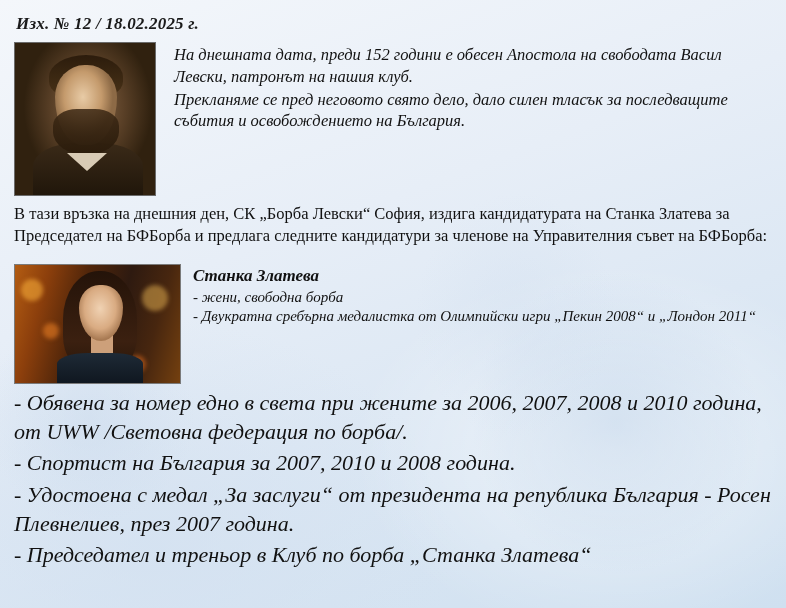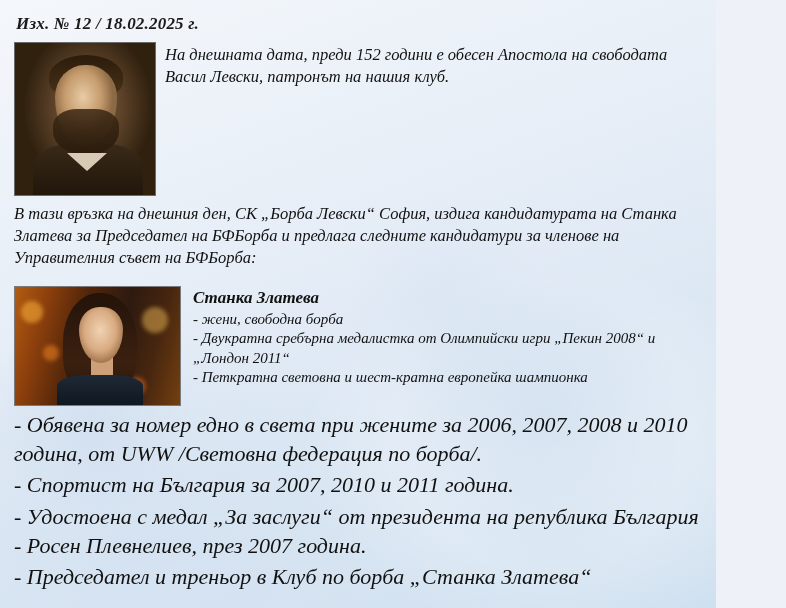--- a/index.html
+++ b/index.html
@@ -8,21 +8,21 @@
   }
   body {
     width: 786px;
     height: 608px;
     font-family: "Liberation Serif", serif;
     background: #eef2f8;
     overflow: hidden;
   }
   #page {
     position: relative;
-    width: 716px;
+    width: 786px;
     height: 608px;
     background:
       radial-gradient(ellipse 420px 300px at 78% 74%, rgba(255,255,255,0.55) 0%, rgba(255,255,255,0) 62%),
       radial-gradient(ellipse 500px 380px at 20% 90%, rgba(210,224,240,0.65) 0%, rgba(210,224,240,0) 60%),
       linear-gradient(160deg, #f4f7fb 0%, #e7eef7 38%, #dde8f4 62%, #cfe0f0 100%);
     overflow: hidden;
   }
   
   .watermark {
     position: absolute;
@@ -69,21 +69,21 @@
     font-size: 17px;
     color: #1a1a1a;
     margin: 4px 0 8px 2px;
     letter-spacing: 0.2px;
   }
 
   
   .block-top {
     display: flex;
     align-items: flex-start;
-    gap: 9px;
+    gap: 18px;
   }
   .portrait-levski {
     width: 140px;
     height: 152px;
     flex: 0 0 140px;
     border: 1px solid #6a6a6a;
     position: relative;
     overflow: hidden;
     background: #2b2114;
   }
@@ -144,21 +144,20 @@
     flex: 1 1 auto;
     font-style: italic;
     font-size: 16.5px;
     line-height: 1.32;
     color: #111;
     padding-top: 2px;
   }
   .intro-text p { margin: 0 0 1px 0; }
 
   .para {
-    font-style: italic;
     font-size: 16.5px;
     line-height: 1.33;
     color: #111;
     margin: 7px 0 17px 0;
   }
 
   
   .block-athlete {
     display: flex;
     align-items: flex-start;
@@ -277,20 +276,21 @@
       <div class="portrait-levski">
         <div class="bgtex"></div>
         <div class="body"></div>
         <div class="hair"></div>
         <div class="face"></div>
         <div class="beard"></div>
         <div class="collar"></div>
       </div>
       <div class="intro-text">
         <p>На днешната дата, преди 152 години е обесен Апостола на свободата Васил Левски, патронът на нашия клуб.</p>
+        <p>Прекланяме се пред неговото свято дело, дало силен тласък за последващите събития и освобождението на България.</p>
       </div>
     </div>
 
     <p class="para">В тази връзка на днешния ден, СК „Борба Левски“ София, издига кандидатурата на Станка Златева за Председател на БФБорба и предлага следните кандидатури за членове на Управителния съвет на БФБорба:</p>
 
     <div class="block-athlete">
       <div class="portrait-zlateva">
         <div class="bg"></div>
         <div class="bokeh b1"></div>
         <div class="bokeh b2"></div>
@@ -299,26 +299,25 @@
         <div class="hair2"></div>
         <div class="neck"></div>
         <div class="face2"></div>
         <div class="shirt"></div>
       </div>
       <div class="athlete-info">
         <div class="athlete-name">Станка Златева</div>
         <ul>
           <li>- жени, свободна борба</li>
           <li>- Двукратна сребърна медалистка от Олимпийски игри „Пекин 2008“ и „Лондон 2011“</li>
-          <li>- Петкратна световна и шест-кратна европейка шампионка</li>
         </ul>
       </div>
     </div>
 
     <div class="bottom-list">
       <p>- Обявена за номер едно в света при жените за 2006, 2007, 2008 и 2010 година,  от UWW /Световна федерация по борба/.</p>
-      <p>- Спортист на България за 2007, 2010 и 2011 година.</p>
+      <p>- Спортист на България за 2007, 2010 и 2008 година.</p>
       <p>- Удостоена с медал „За заслуги“ от президента на република България - Росен Плевнелиев, през 2007 година.</p>
       <p>- Председател и треньор в Клуб по борба „Станка Златева“</p>
     </div>
 
   </div>
 </div>
 
 </body></html>

